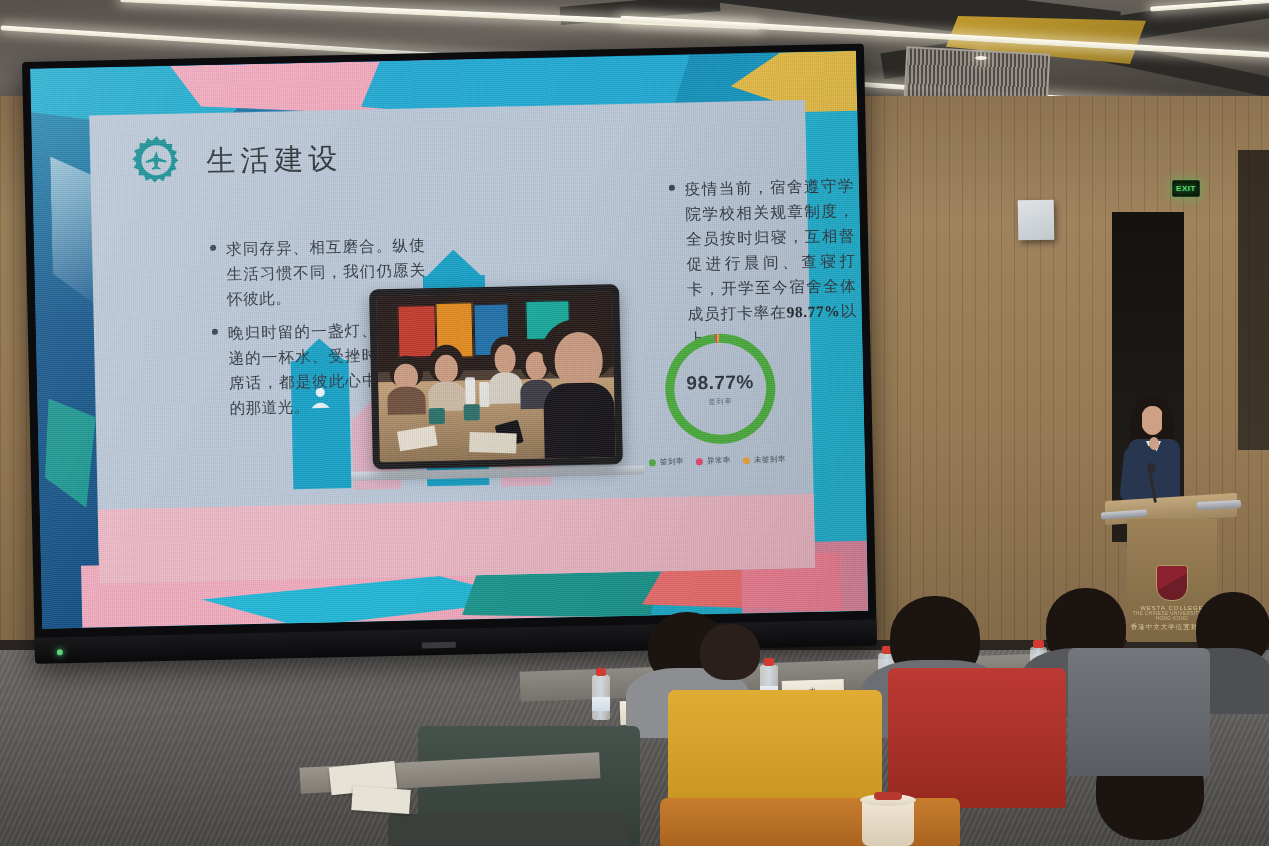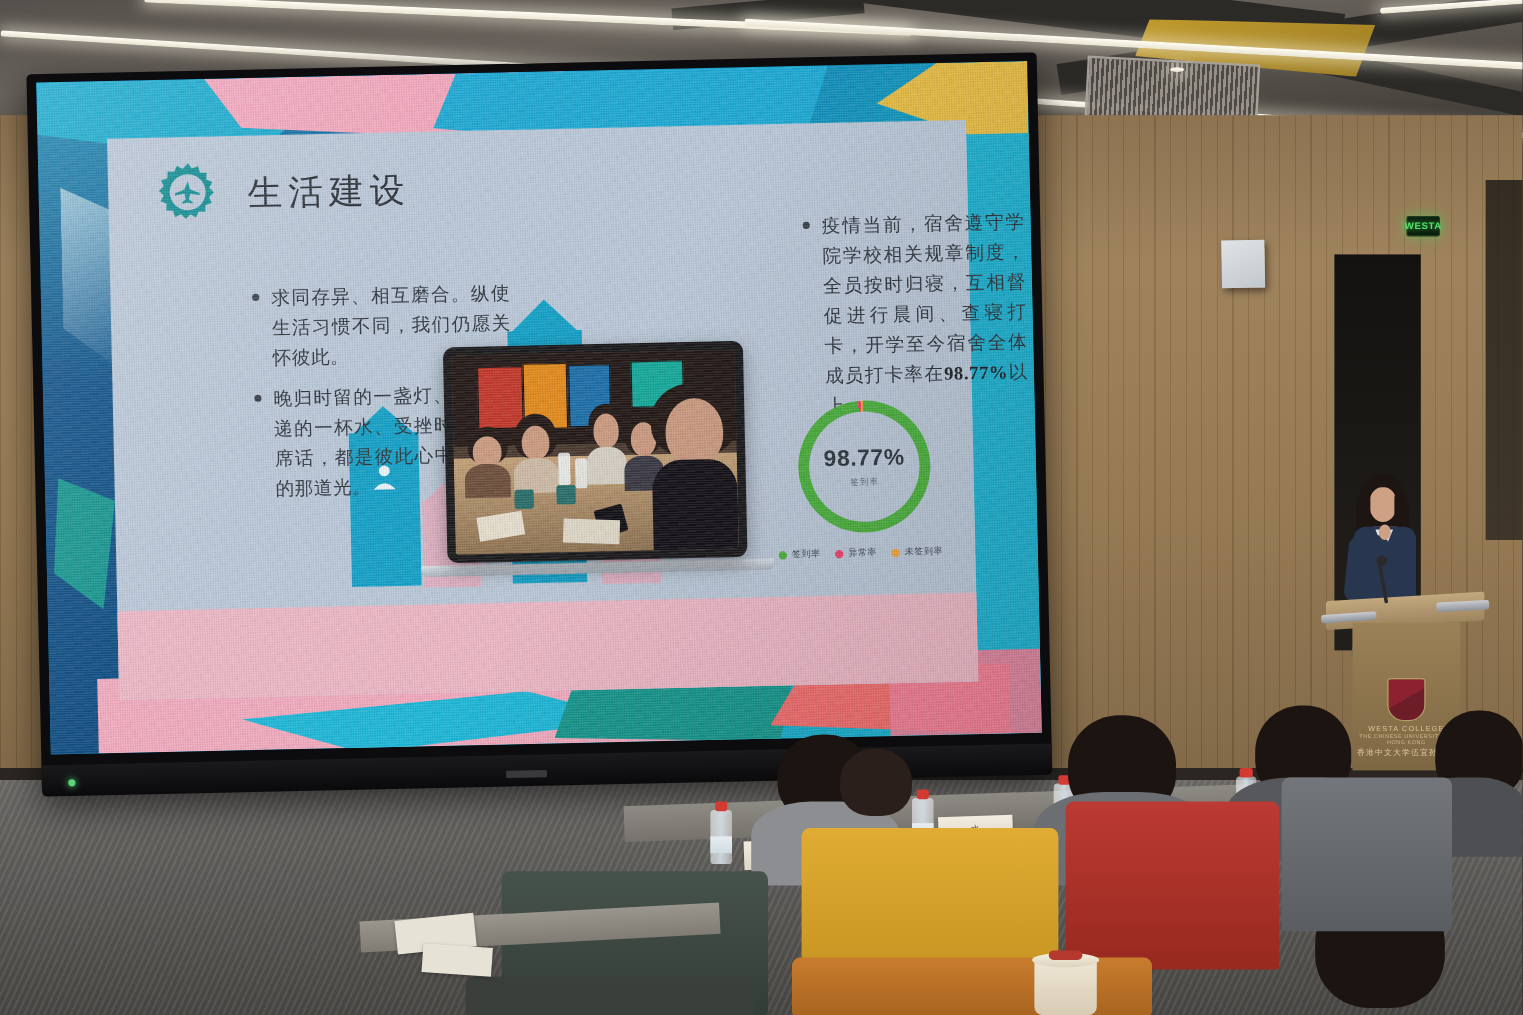--- a/index.html
+++ b/index.html
@@ -170,21 +170,21 @@
   <div class="led" style="left:850px;top:96px;width:430px;height:5px;transform:rotate(4deg);"></div>
   <div class="led" style="left:1150px;top:2px;width:130px;height:5px;transform:rotate(-4deg);"></div>
   <div class="vent" style="left:905px;top:50px;width:140px;height:48px;transform:rotate(3deg);"></div>
   <div class="led" style="left:975px;top:56px;width:12px;height:4px;border-radius:50%;"></div>
 
   <div class="wall"></div>
   <div class="doorway" style="left:1112px;top:212px;width:72px;height:330px;"></div>
   <div class="doorway" style="left:1238px;top:150px;width:31px;height:300px;opacity:.75;"></div>
   <div class="wall-notice" style="left:1018px;top:200px;width:36px;height:40px;transform:rotate(-1deg);"></div>
   <div class="exit-sign" style="left:1172px;top:180px;width:26px;height:15px;">
-    <span>WESTA</span>
+    <span>EXIT</span>
   </div>
   <div class="wall-dark-band"></div>
   <div class="floor"></div>
 
   <div id="screen-wrap">
     <div class="bezel"></div>
 
     <div id="slide">
 
       <div class="splash" style="left:0;top:0;width:86px;height:560px;background:linear-gradient(180deg,#1d8ab4,#0d4f86 45%,#0c4a7f);"></div>

